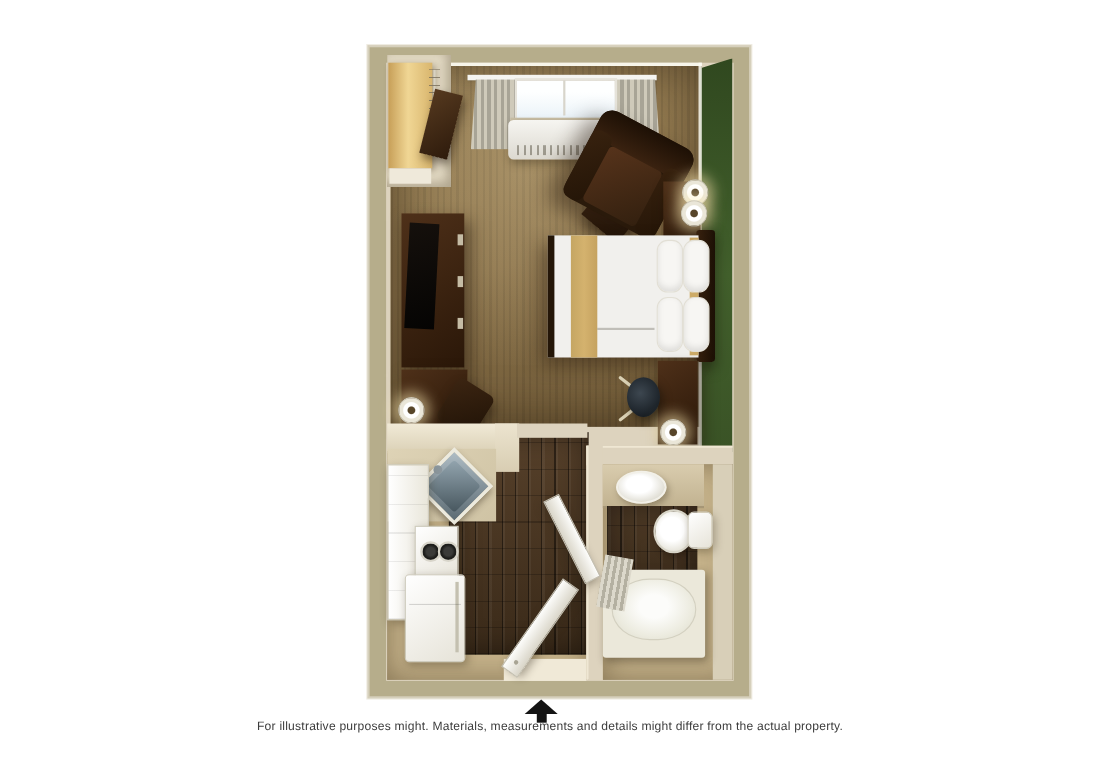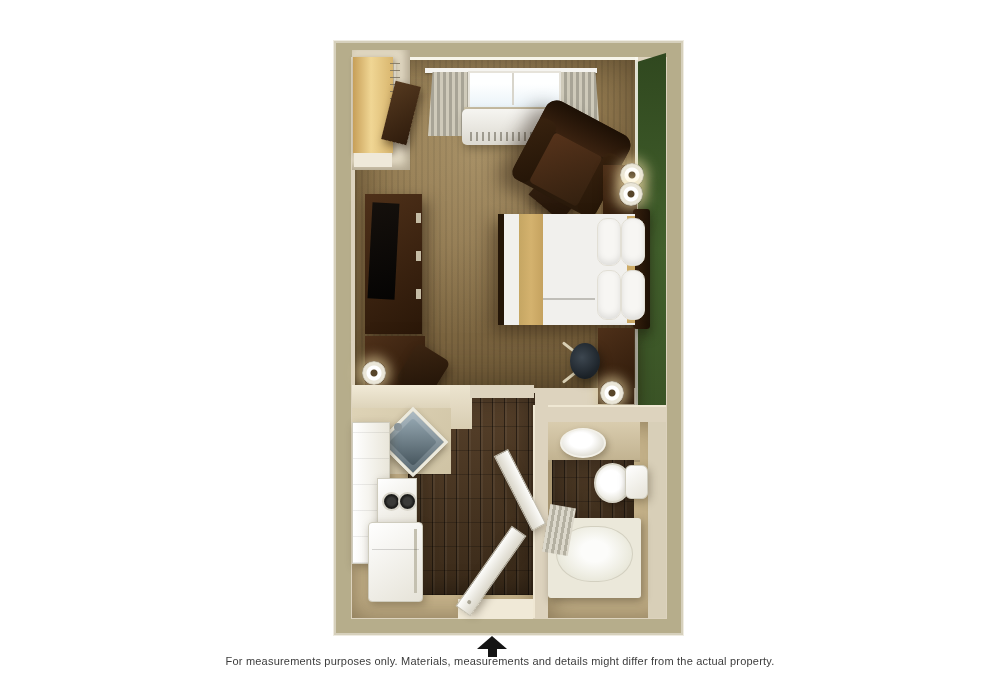--- a/index.html
+++ b/index.html
@@ -200,13 +200,13 @@
     <div class="abs" style="left:8px;top:8px;right:8px;bottom:16px;border-radius:45%/50%;border:1px solid #d3d0c0;background:radial-gradient(ellipse at 50% 45%,#fcfcfa 25%,#ecebdf 65%,#dbd8c8);"></div>
   </div>
   <div class="abs" style="left:210px;top:463px;width:26px;height:48px;transform:rotate(10deg);background:repeating-linear-gradient(90deg,#dcd8cb 0 3px,#b4b0a1 3px 6px);"></div>
 </div>
 
 <div class="abs" style="left:475px;top:636px;width:34px;height:22px;">
   <div id="arrow-head"></div>
   <div id="arrow-stem"></div>
 </div>
 
-<div id="caption">For measurements purposes only.  Materials, measurements and details might differ from the actual property.</div>
+<div id="caption">For illustrative purposes might.  Materials, measurements and details might differ from the actual property.</div>
 
 </body></html>

